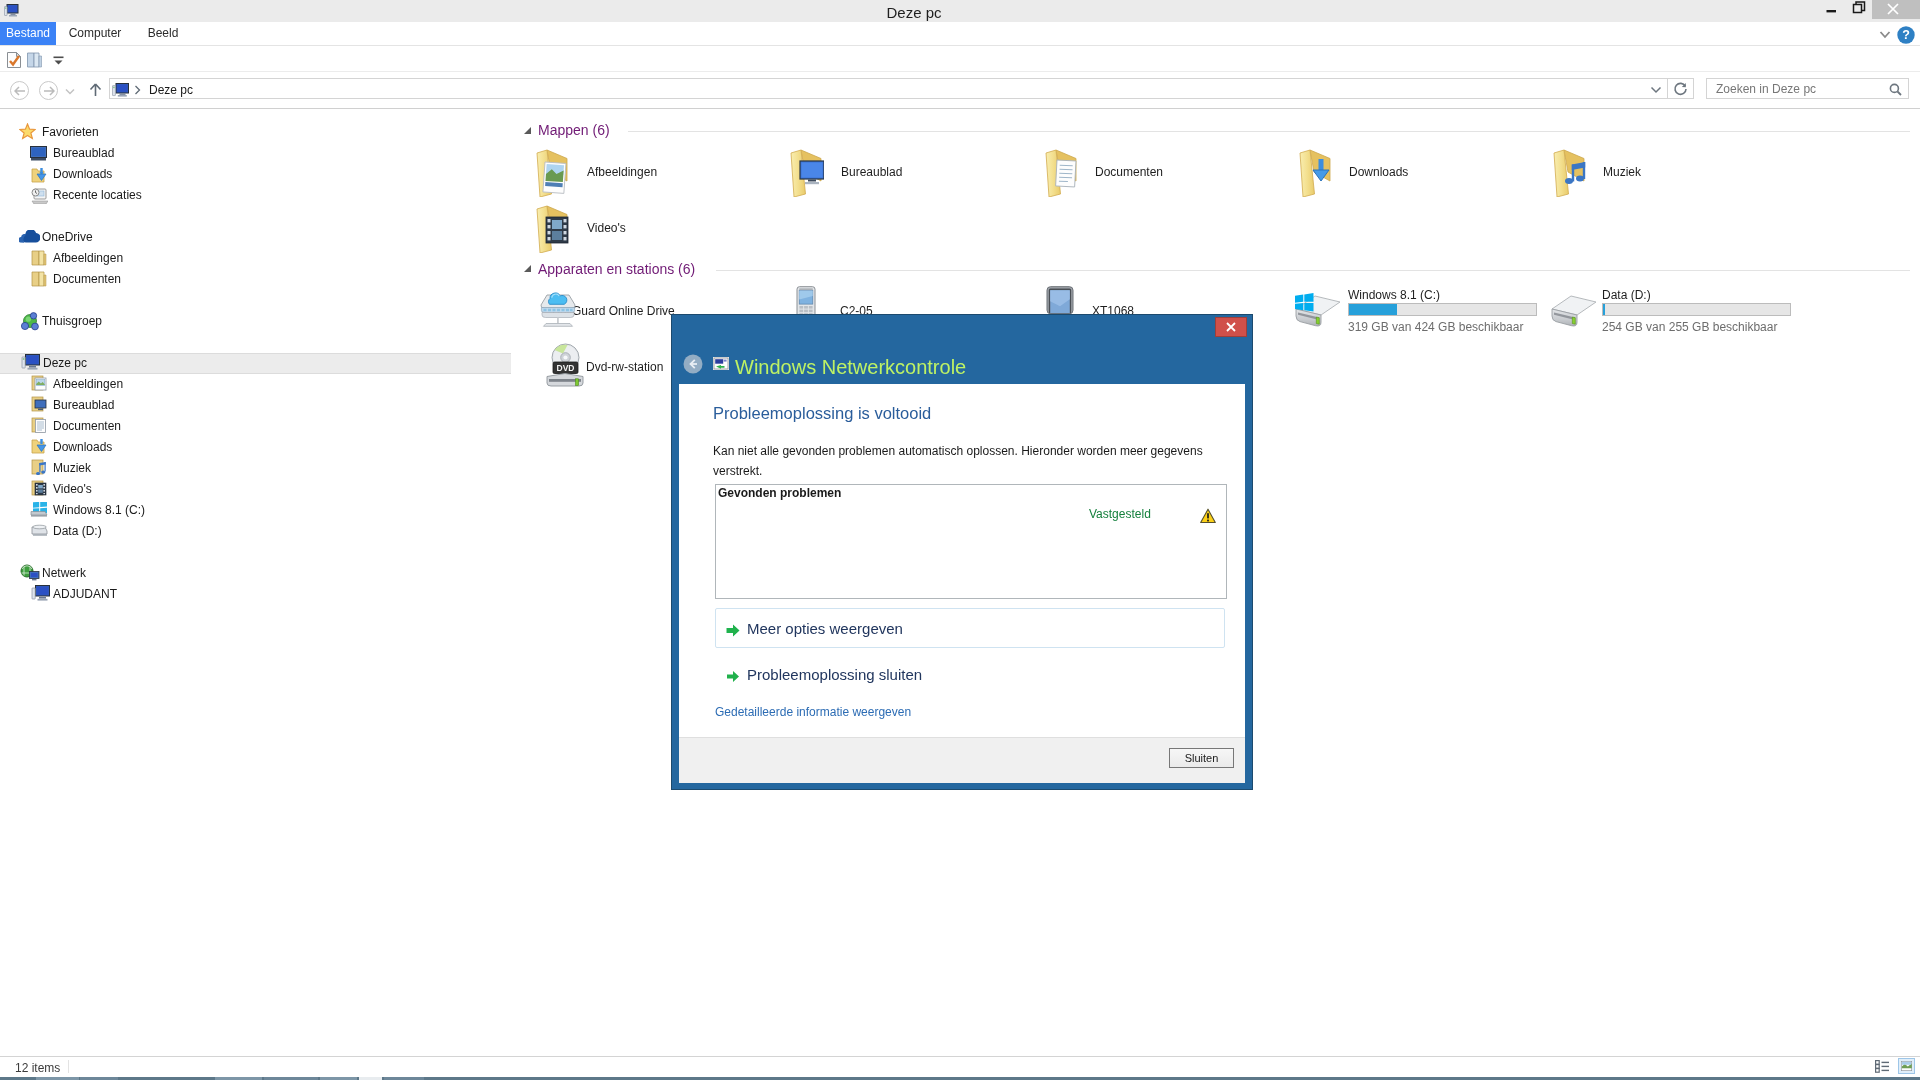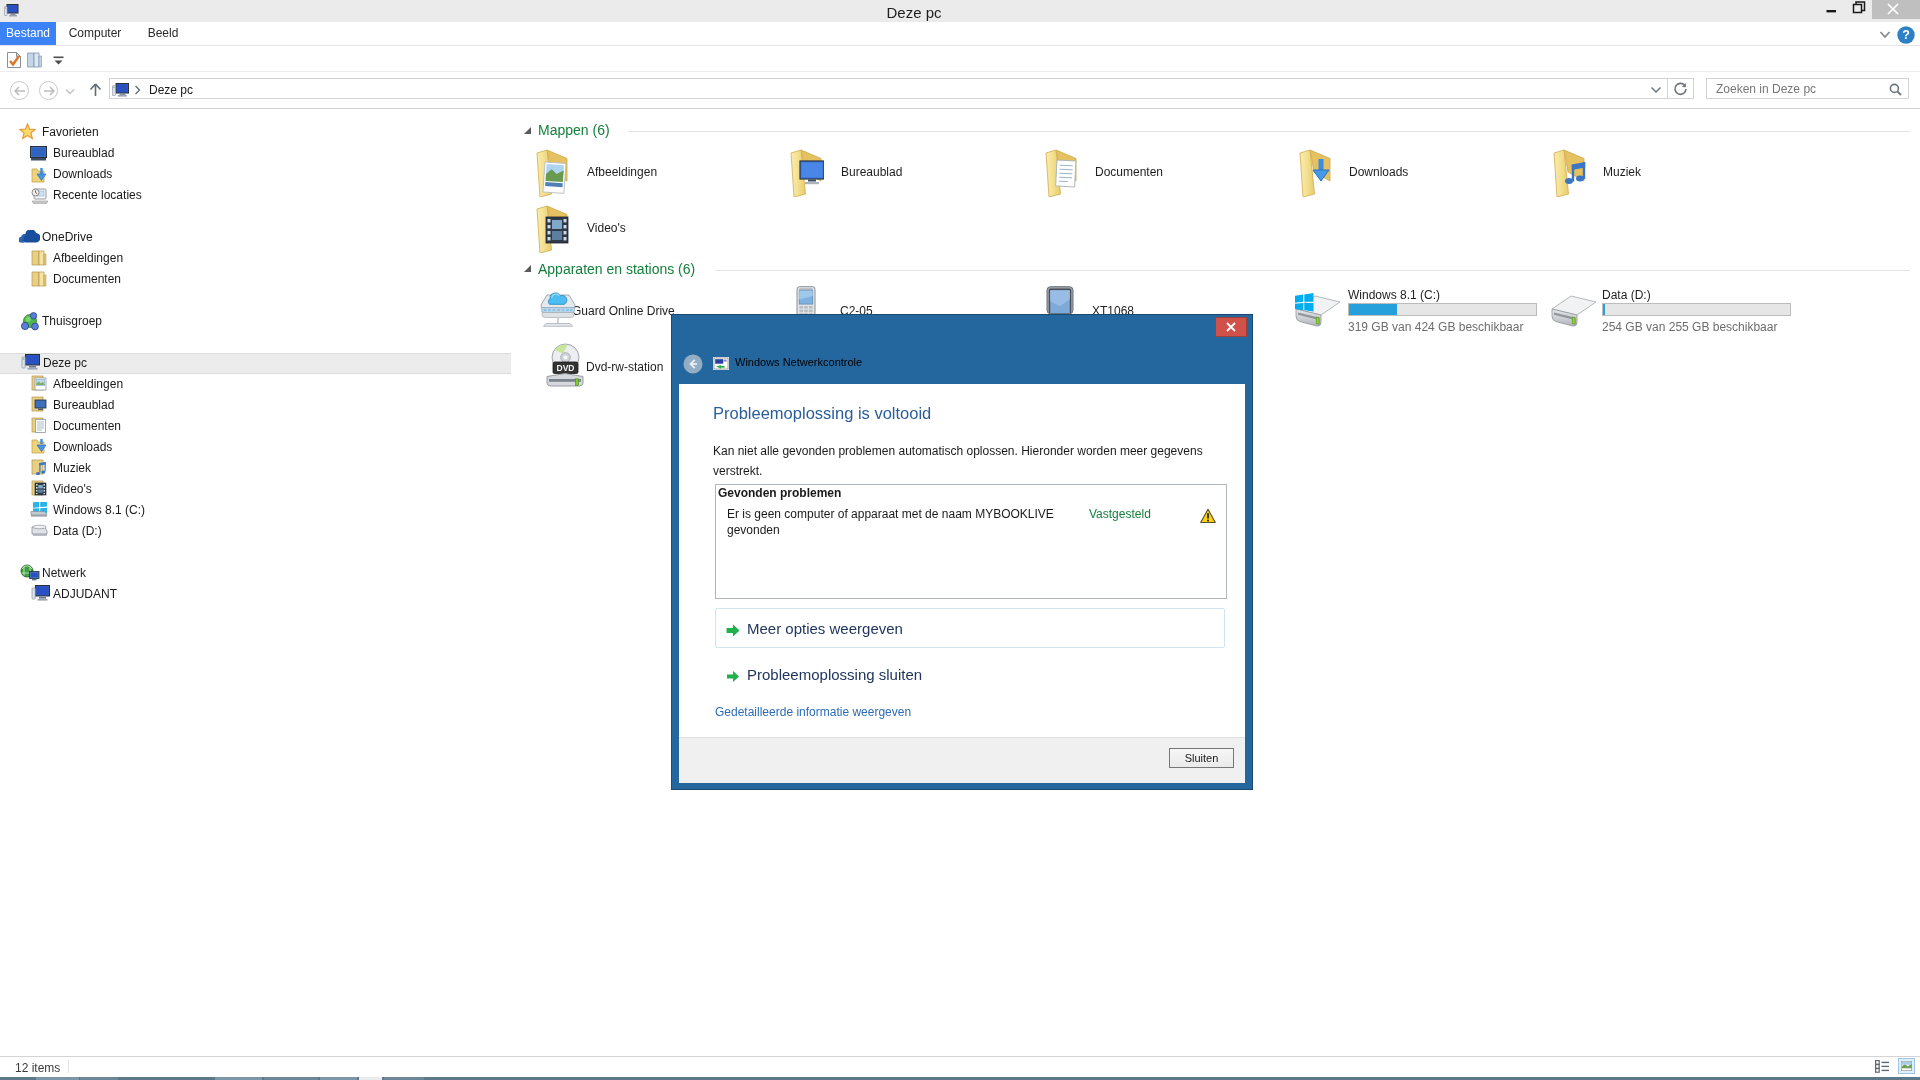--- a/index.html
+++ b/index.html
@@ -17,21 +17,21 @@
   #qatrow{left:0;top:46px;width:1920px;height:25px;background:#fff;border-bottom:1px solid #ececec;}
   
   #addrrow{left:0;top:72px;width:1920px;height:36px;background:#fff;border-bottom:1px solid #d0d0d0;}
   .navcirc{position:absolute;top:81px;width:19px;height:19px;border-radius:50%;border:1px solid #c9c9c9;box-sizing:border-box;}
   #addrbox{position:absolute;left:109px;top:78px;width:1559px;height:21px;background:#fff;border:1px solid #d4d4d4;box-sizing:border-box;}
   #refrbox{position:absolute;left:1668px;top:78px;width:26px;height:21px;background:#fff;border:1px solid #d4d4d4;border-left:none;box-sizing:border-box;}
   #searchbox{position:absolute;left:1706px;top:78px;width:203px;height:21px;background:#fff;border:1px solid #d4d4d4;box-sizing:border-box;font-size:12px;color:#777;}
   
   .side{position:absolute;height:21px;line-height:21px;font-size:12px;color:#1a1a1a;white-space:nowrap;}
   
-  .ghead{position:absolute;font-size:14px;color:#15803d;white-space:nowrap;}
+  .ghead{position:absolute;font-size:14px;color:#701a75;white-space:nowrap;}
   .grule{position:absolute;height:1px;background:#e3e3e3;}
   .gtri{position:absolute;width:0;height:0;border-left:7px solid transparent;border-bottom:7px solid #5a5a5a;}
   .tlabel{position:absolute;font-size:12px;color:#1e1e1e;white-space:nowrap;}
   .dgray{position:absolute;font-size:12px;color:#6d6d6d;white-space:nowrap;}
   
   #statusbar{left:0;top:1056px;width:1920px;height:21px;background:#fff;border-top:1px solid #d4d4d4;}
   #taskstrip{left:0;top:1077px;width:1920px;height:3px;background:#5d7889;}
   
   #dlg{left:671px;top:314px;width:582px;height:476px;background:#24679f;border:1px solid #1c4a6e;box-sizing:border-box;}
   #dlgwhite{position:absolute;left:7px;top:69px;width:566px;height:353px;background:#fff;}
@@ -522,27 +522,26 @@
         <path d="M11.8 5.8 L7.5 10 L11.8 14.2" stroke="#e8eef4" stroke-width="1.8" fill="none"></path>
         <path d="M7.5 10 h6.5" stroke="#e8eef4" stroke-width="1.8"></path>
       </svg>
     <svg class="abs" style="left:41px;top:42px;" width="16" height="13" viewBox="0 0 16 13">
         <rect x="0" y="0" width="16" height="13" fill="#f4f4f4"></rect>
         <rect x="1" y="1" width="14" height="11" fill="#fdfdfd" stroke="#8a8f94" stroke-width="0.8"></rect>
         <rect x="2.2" y="2.2" width="8" height="4.5" fill="#2b3d9e"></rect>
         <rect x="10.6" y="2.6" width="3" height="2" fill="#7a86c9"></rect>
         <path d="M3 9.5 l5 -1.5 l0 1 l3.5 0 l0 1.8 l-3.5 0 l0 1 Z" fill="#2eb34a"></path>
       </svg>
-    <div class="abs" style="left:63px;top:41px;font-size:11px;color:#000000;">Windows Netwerkcontrole</div>
+    <div class="abs" style="left:63px;top:41px;font-size:20px;color:#bef264;">Windows Netwerkcontrole</div>
 
     <div class="abs" style="left:41px;top:89px;font-size:16.5px;color:#2a5d9b;">Probleemoplossing is voltooid</div>
     <div class="abs" style="left:41px;top:126px;white-space:nowrap;font-size:12px;color:#1a1a1a;line-height:20px;">Kan niet alle gevonden problemen automatisch oplossen. Hieronder worden meer gegevens<br>verstrekt.</div>
     <div class="abs" style="left:43px;top:169px;width:512px;height:115px;border:1px solid #b0b6ba;box-sizing:border-box;background:#fff;">
       <div class="abs" style="left:2px;top:1px;font-size:12px;font-weight:bold;color:#1a1a1a;">Gevonden problemen</div>
-      <div class="abs" style="left:11px;top:21px;white-space:nowrap;font-size:12px;color:#1a1a1a;line-height:16px;">Er is geen computer of apparaat met de naam MYBOOKLIVE<br>gevonden</div>
       <div class="abs" style="left:373px;top:22px;font-size:12px;color:#15803d;">Vastgesteld</div>
       <svg class="abs" style="left:484px;top:23px;" width="16" height="16" viewBox="0 0 16 16">
           <path d="M8 1.2 L15.3 14.5 L0.7 14.5 Z" fill="#fcd017" stroke="#55502e" stroke-width="1.1" stroke-linejoin="round"></path>
           <rect x="7.15" y="5.2" width="1.7" height="5.2" fill="#1a1a1a"></rect>
           <rect x="7.15" y="11.6" width="1.7" height="1.8" fill="#1a1a1a"></rect>
         </svg>
     </div>
     <div class="abs" style="left:43px;top:293px;width:510px;height:40px;border:1px solid #cfe3f1;border-radius:2px;box-sizing:border-box;background:#fff;"></div>
     <svg class="garrow" style="left:54px;top:309px;" viewBox="0 0 14 13">
         <path d="M7 0.5 L13.5 6.5 L7 12.5 L7 9 L0.5 9 L0.5 4 L7 4 Z" fill="#1db954" stroke="#0e8a3a" stroke-width="0.001"></path>

